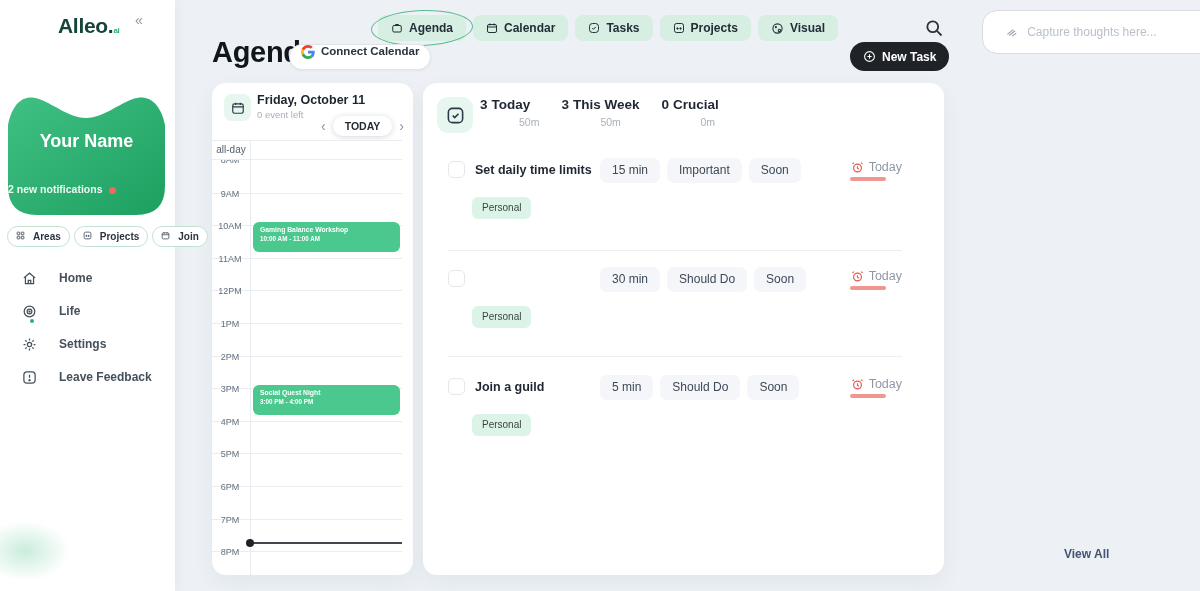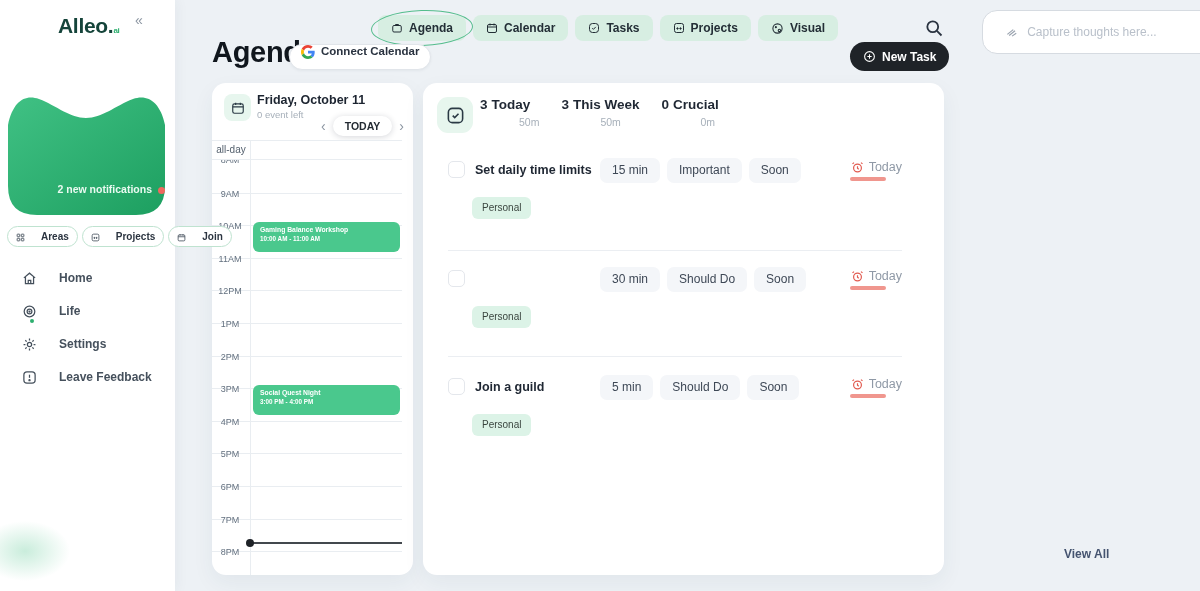--- a/index.html
+++ b/index.html
@@ -21,26 +21,26 @@
     color:#15443a; letter-spacing:-.3px; }
   .logo-suffix { font-size:8px; color:#2eaf6f; font-weight:bold; }
   .collapse-btn { position:absolute; left:135px; top:12px; font-size:14px; color:#8b95a1; cursor:pointer; }
   .avatar { position:absolute; left:58px; top:57px; width:57px; height:57px; border-radius:50%;
     background:#9b9db6; color:#fff; display:flex; align-items:center; justify-content:center;
     font-size:27px; font-weight:bold; z-index:3; letter-spacing:.5px; }
   .user-card { position:absolute; left:8px; top:87px; width:157px; height:128px; z-index:2; }
   .user-card svg.cardbg { position:absolute; inset:0; }
   .user-name { position:absolute; left:0; right:0; top:44px; text-align:center;
     color:#fff; font-size:18px; font-weight:bold; z-index:2; }
-  .user-notif { position:absolute; left:0; right:0; top:96px; text-align:right;
+  .user-notif { position:absolute; left:0; right:0; top:96px; text-align:left;
     color:#eafaf1; font-size:10.5px; font-weight:bold; z-index:2; cursor:pointer; }
   .notif-dot { display:inline-block; width:7px; height:7px; border-radius:50%;
     background:#f0685e; margin-left:6px; vertical-align:middle; }
   .chip-row { position:absolute; left:7px; top:226px; display:flex; gap:4px; }
-  .filter-chip { display:flex; align-items:flex-end; gap:16px; background:#fff;
+  .filter-chip { display:flex; align-items:flex-start; gap:8px; background:#fff;
     border:1px solid #bfe3d0; border-radius:14px; padding:4px 8px; font-size:10px;
     color:#2b3440; font-weight:bold; cursor:pointer; white-space:nowrap; }
   .side-menu { position:absolute; left:22px; top:268px; }
   .menu-item { display:flex; align-items:center; gap:22px; height:20px; margin-bottom:13px;
     color:#45505c; font-size:12px; font-weight:bold; cursor:pointer; position:relative; }
   .life-dot { position:absolute; left:8px; top:51px; width:4px; height:4px;
     border-radius:50%; background:#2eaf6f; }
 
   
   .topnav { position:absolute; left:378px; top:15px; display:flex; gap:7px; z-index:4; }
@@ -151,20 +151,21 @@
   <div class="user-card">
     <svg class="cardbg" viewBox="0 0 157 128">
       <defs>
         <linearGradient id="gr" x1="0" y1="0" x2="1" y2="1">
           <stop offset="0" stop-color="#40c184"></stop>
           <stop offset="1" stop-color="#1d9f60"></stop>
         </linearGradient>
       </defs>
       <path d="M0 38 C5 14 17 7 31 12 C49 19 62 31 78 31 C94 31 107 19 125 12 C139 7 152 14 157 38 L157 99 Q157 128 128 128 L29 128 Q0 128 0 99 Z" fill="url(#gr)"></path>
     </svg>
+    <div class="user-name">Your Name</div>
     <div class="user-notif">
       <span>2 new notifications</span><span class="notif-dot"></span>
     </div>
   </div>
 
   <div class="chip-row">
     <div class="filter-chip">
       <svg class="ic" width="9" height="9" viewBox="0 0 24 24" fill="none" stroke="#45505c" stroke-width="2.4">
           <rect x="3" y="3" width="7" height="7" rx="1.5"></rect>
           <rect x="14" y="3" width="7" height="7" rx="1.5"></rect>

